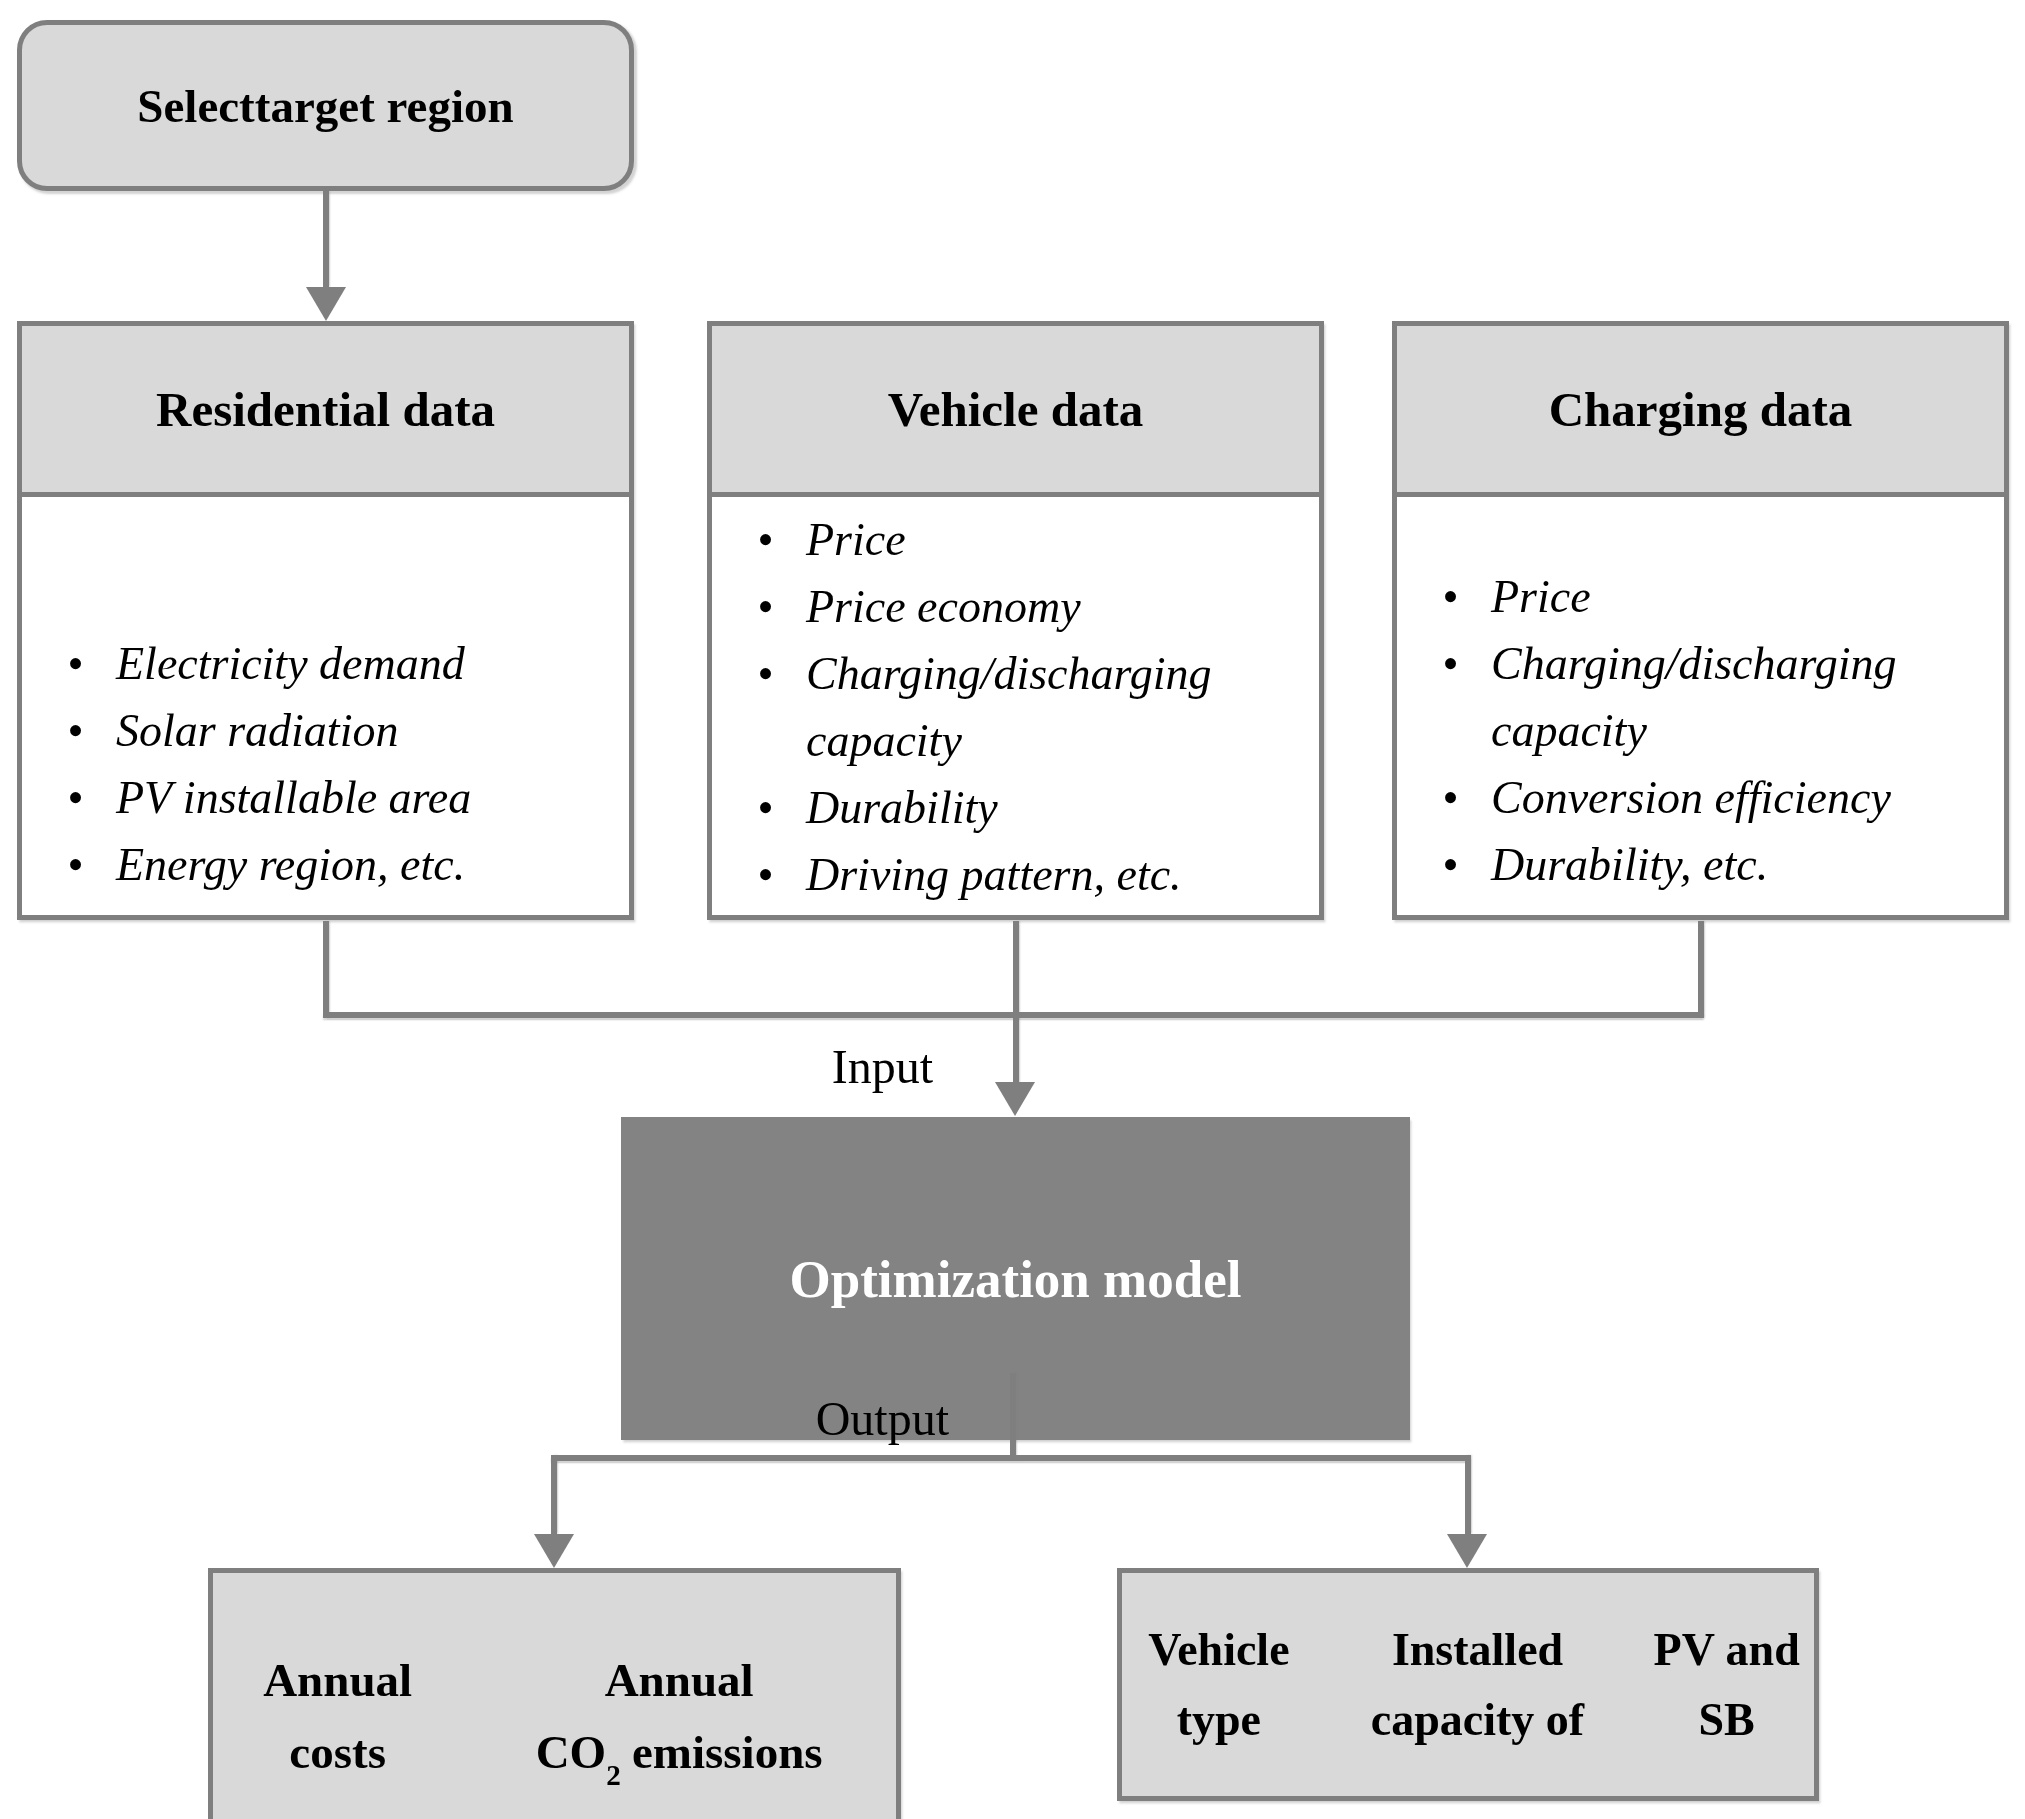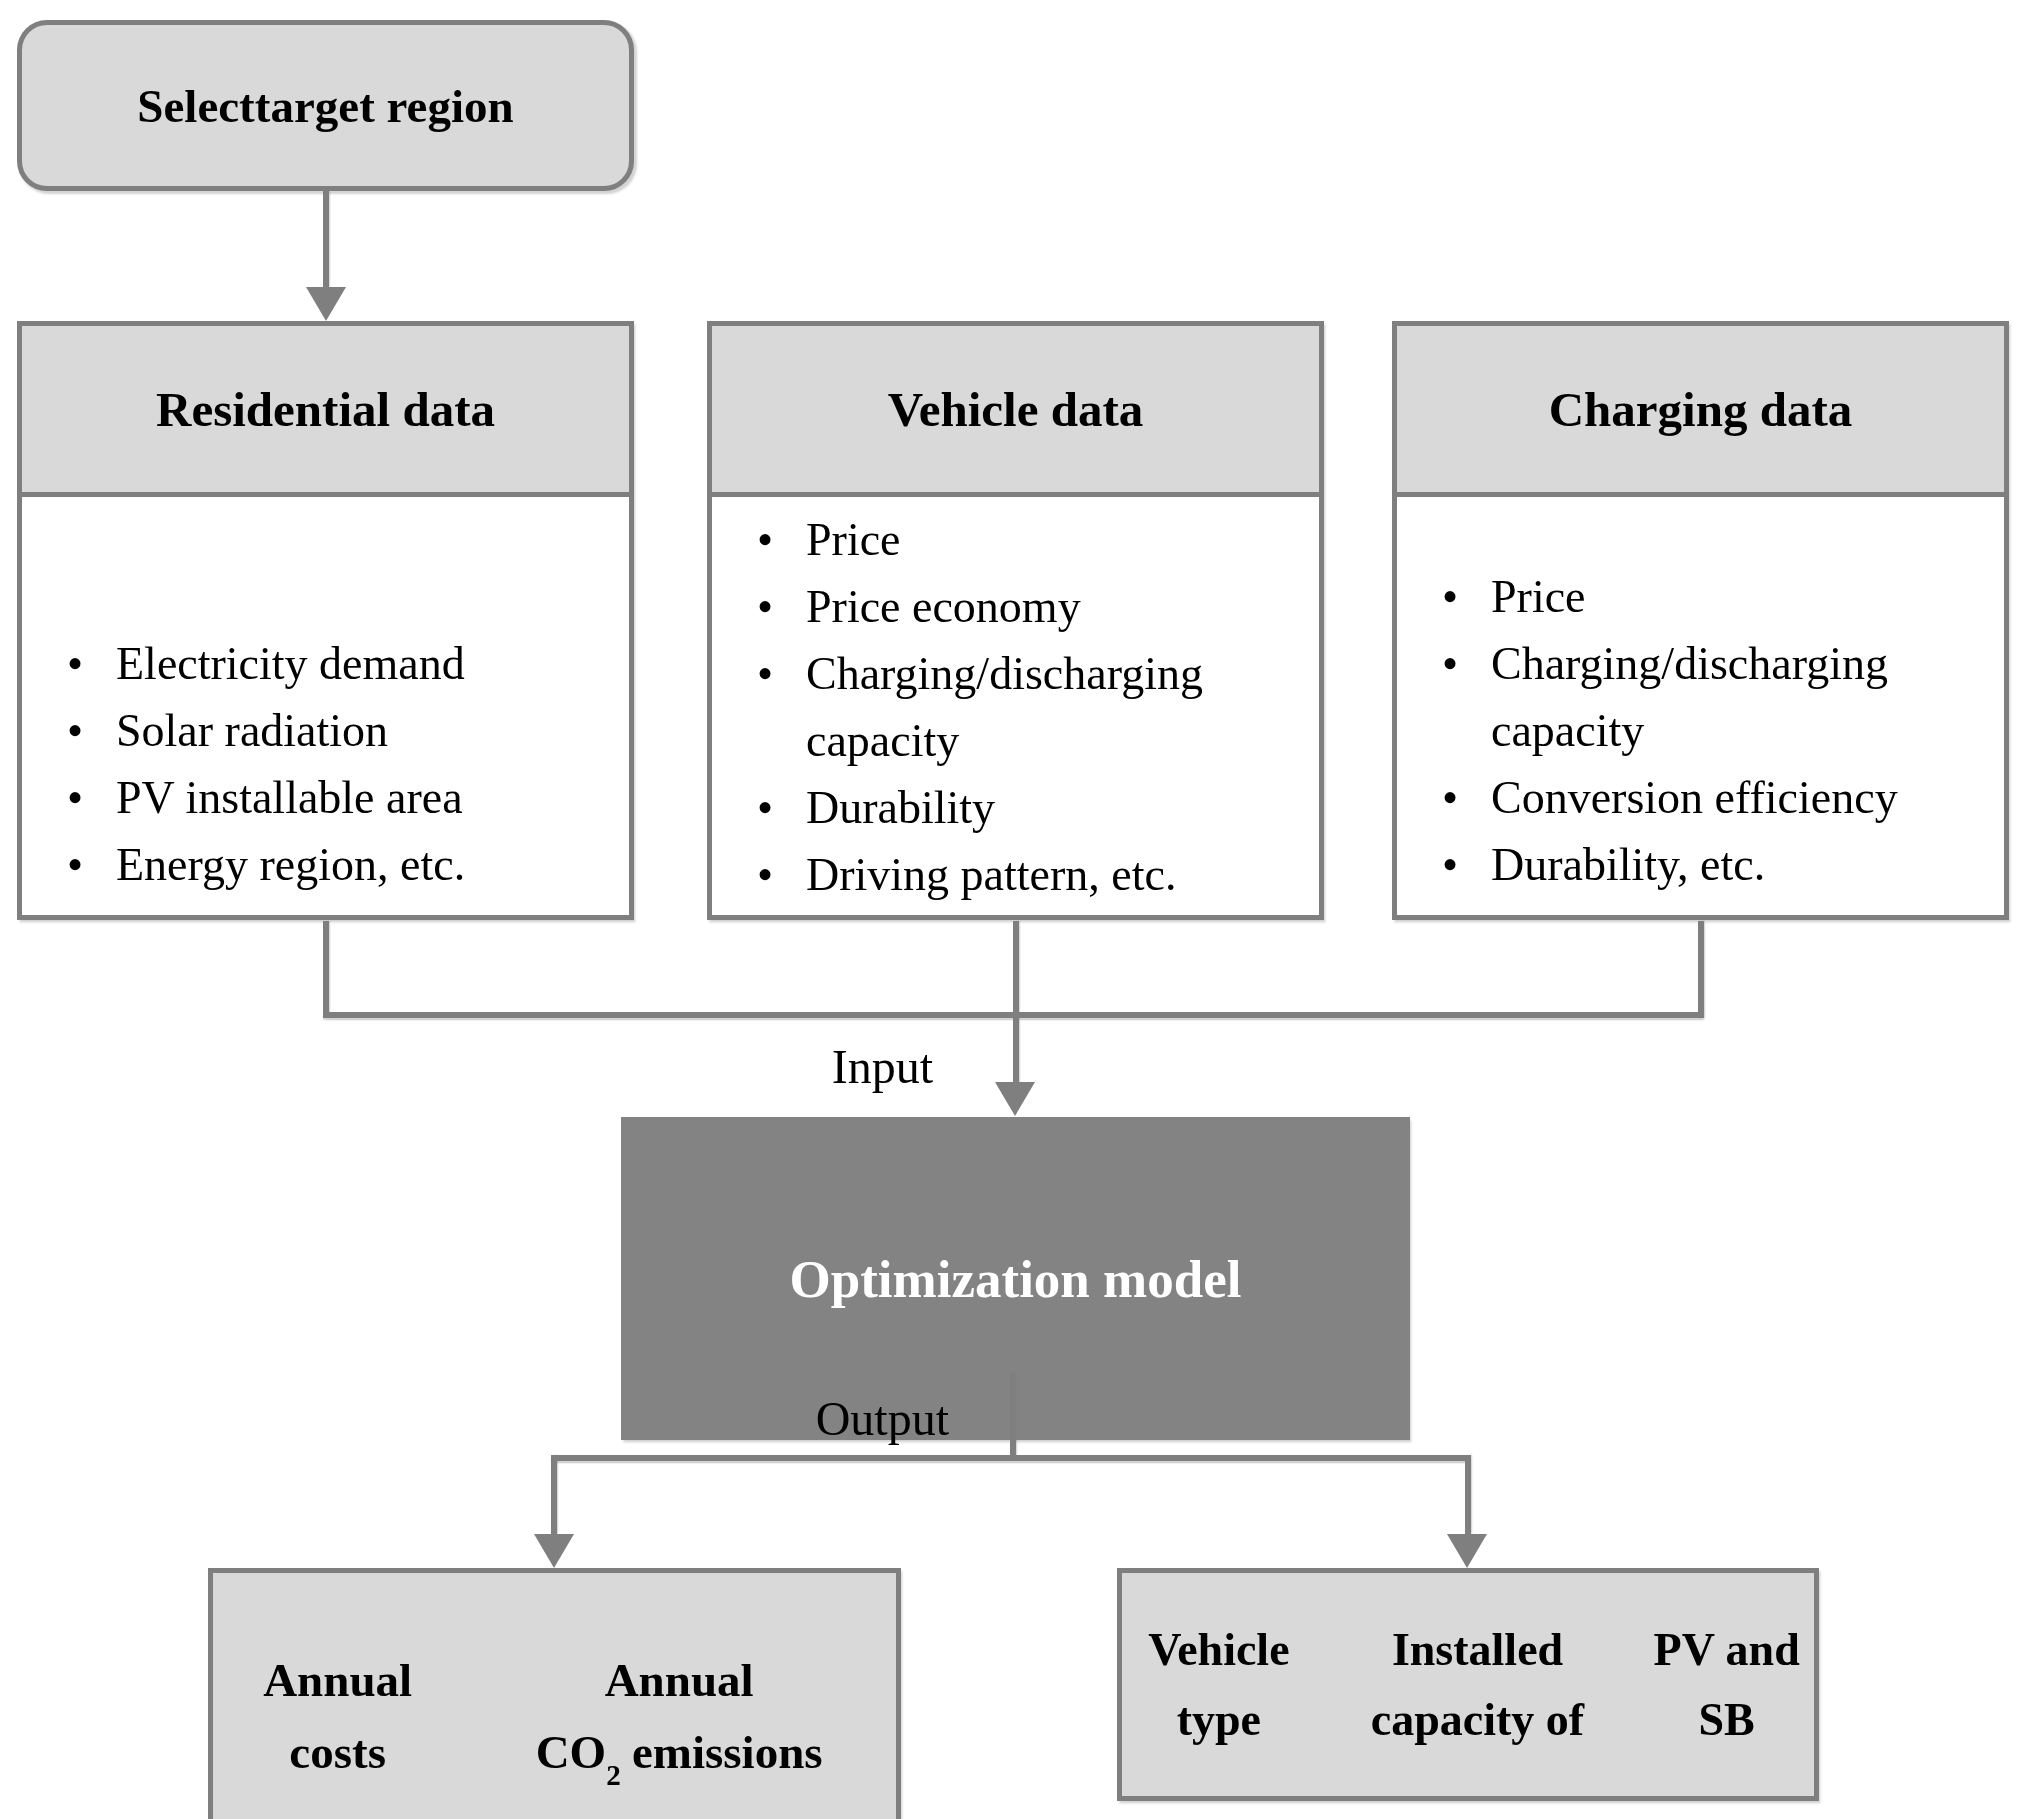--- a/index.html
+++ b/index.html
@@ -38,21 +38,21 @@
   .box-header {
     box-sizing: border-box;
     height: 171px; border-bottom: 5.7px solid #7f7f7f;
     background: #d9d9d9;
     display: flex; align-items: center; justify-content: center;
     font-size: 49px; font-weight: 700; 
   }
   .box-body {
     box-sizing: border-box;
     background: #ffffff;
-    padding-left: 42px; padding-right: 12px;
+    padding-left: 42px; padding-right: 12px; font-style: italic;
   }
   #res-box .box-body { padding-top: 133px; }
   #veh-box .box-body { padding-top: 8.6px; }
   #eqp-box .box-body { padding-top: 66px; }
   .bullet-list { list-style: none; margin: 0; padding: 0; }
   .bullet-list li {
     position: relative;
     font-size: 46px; line-height: 67px;
     padding-left: 52px;
   }

